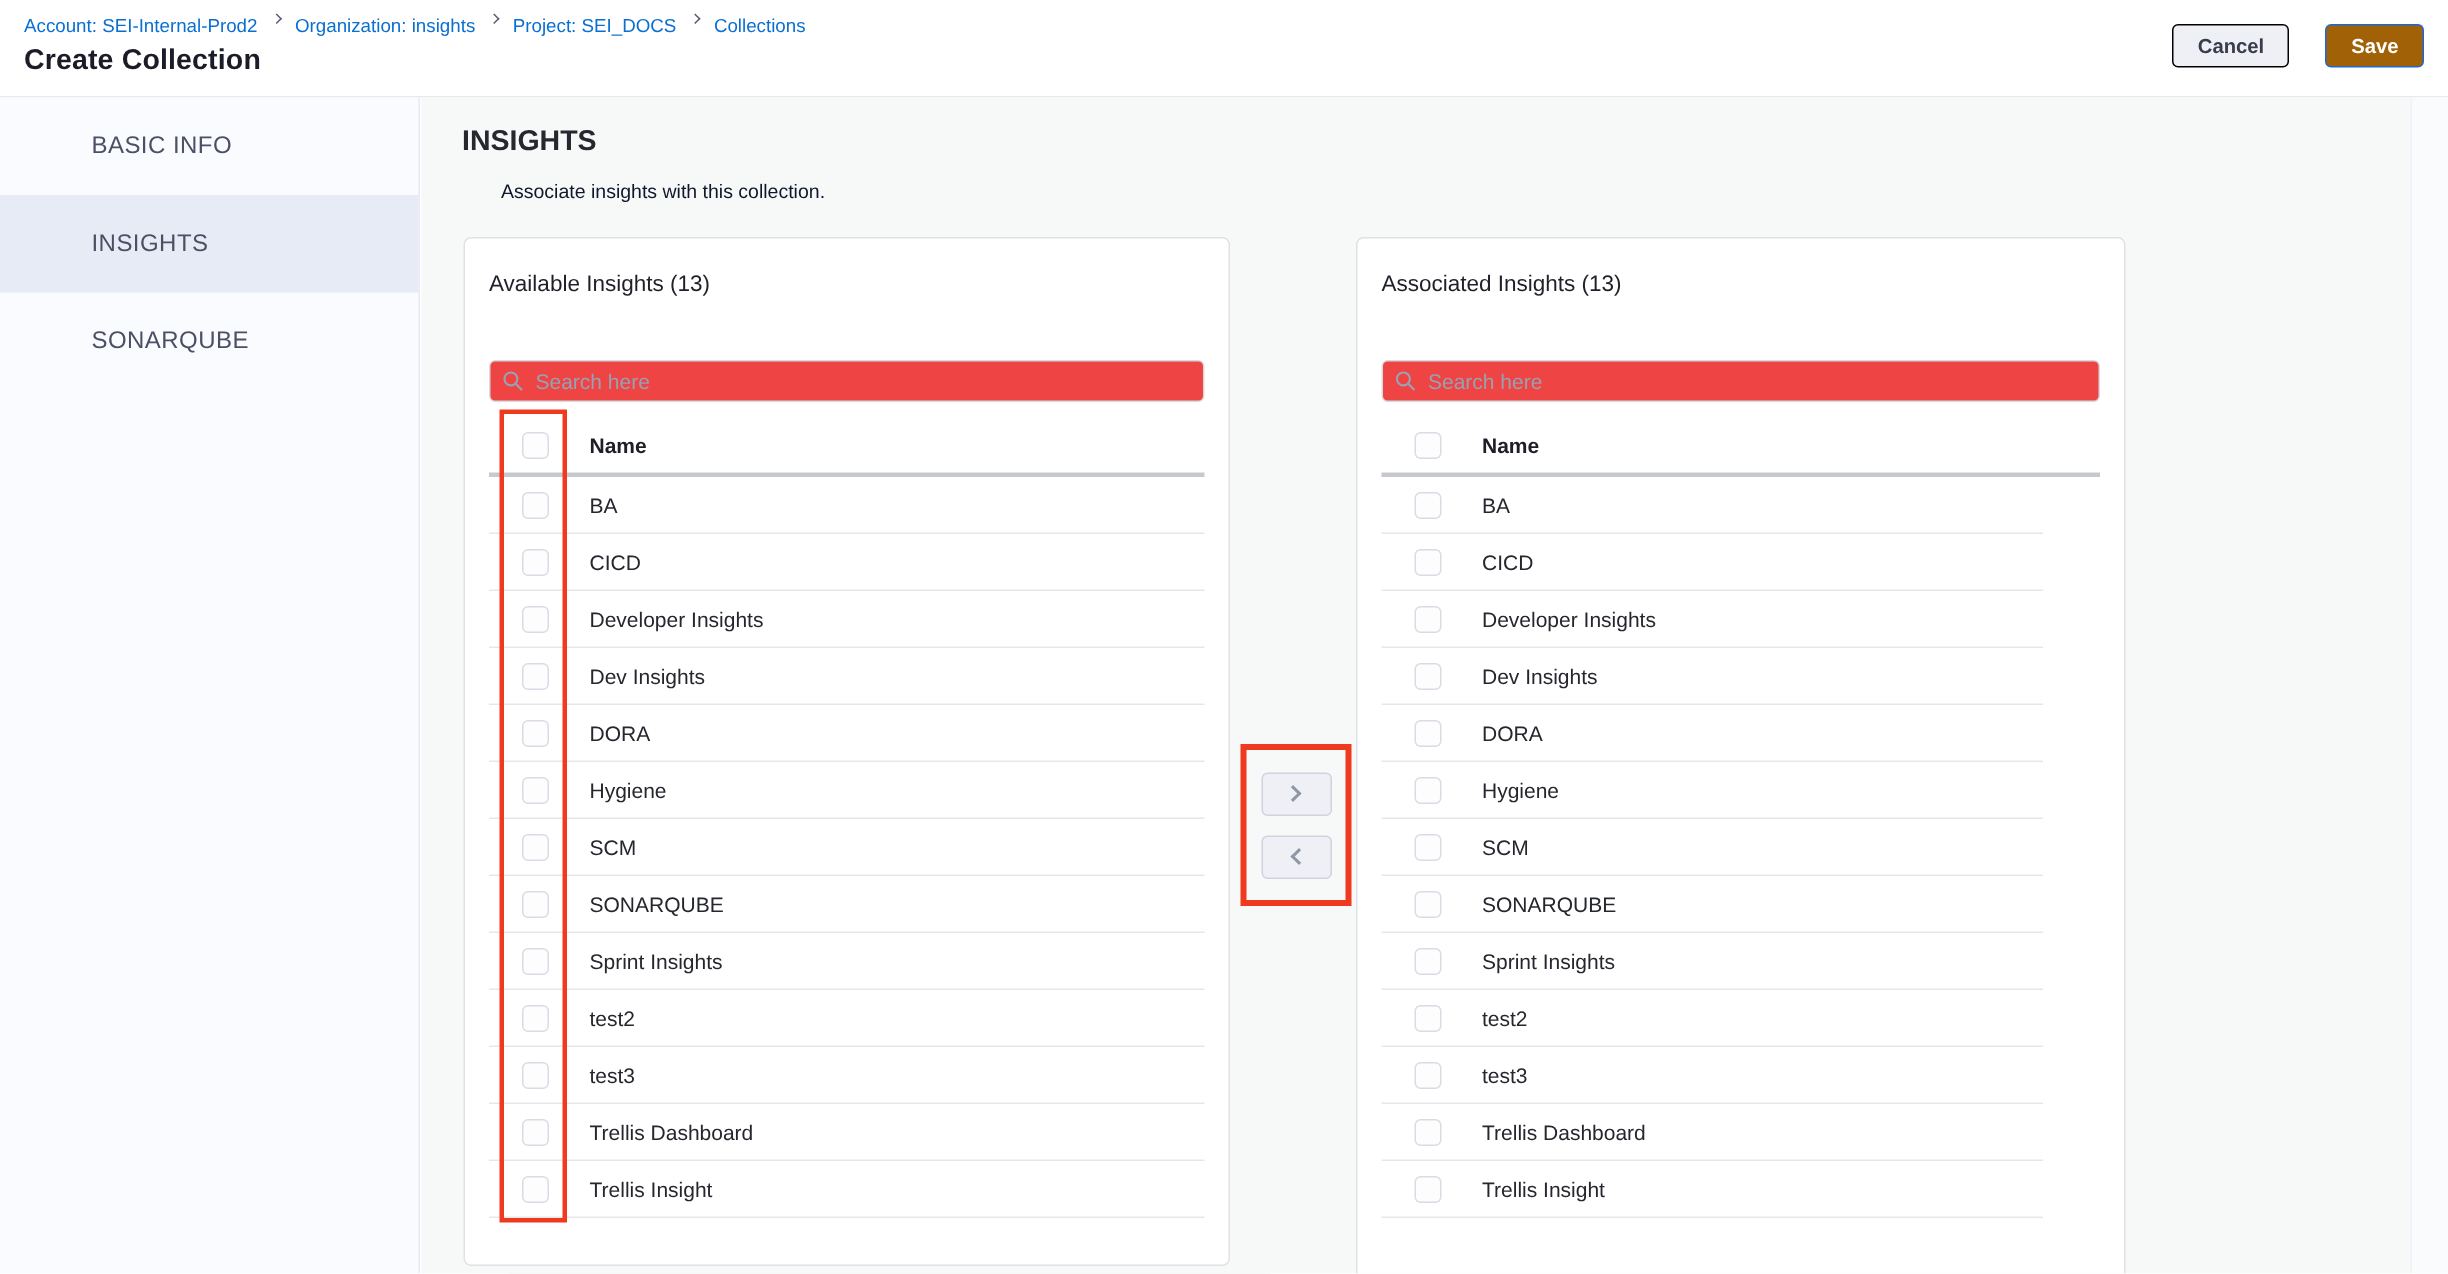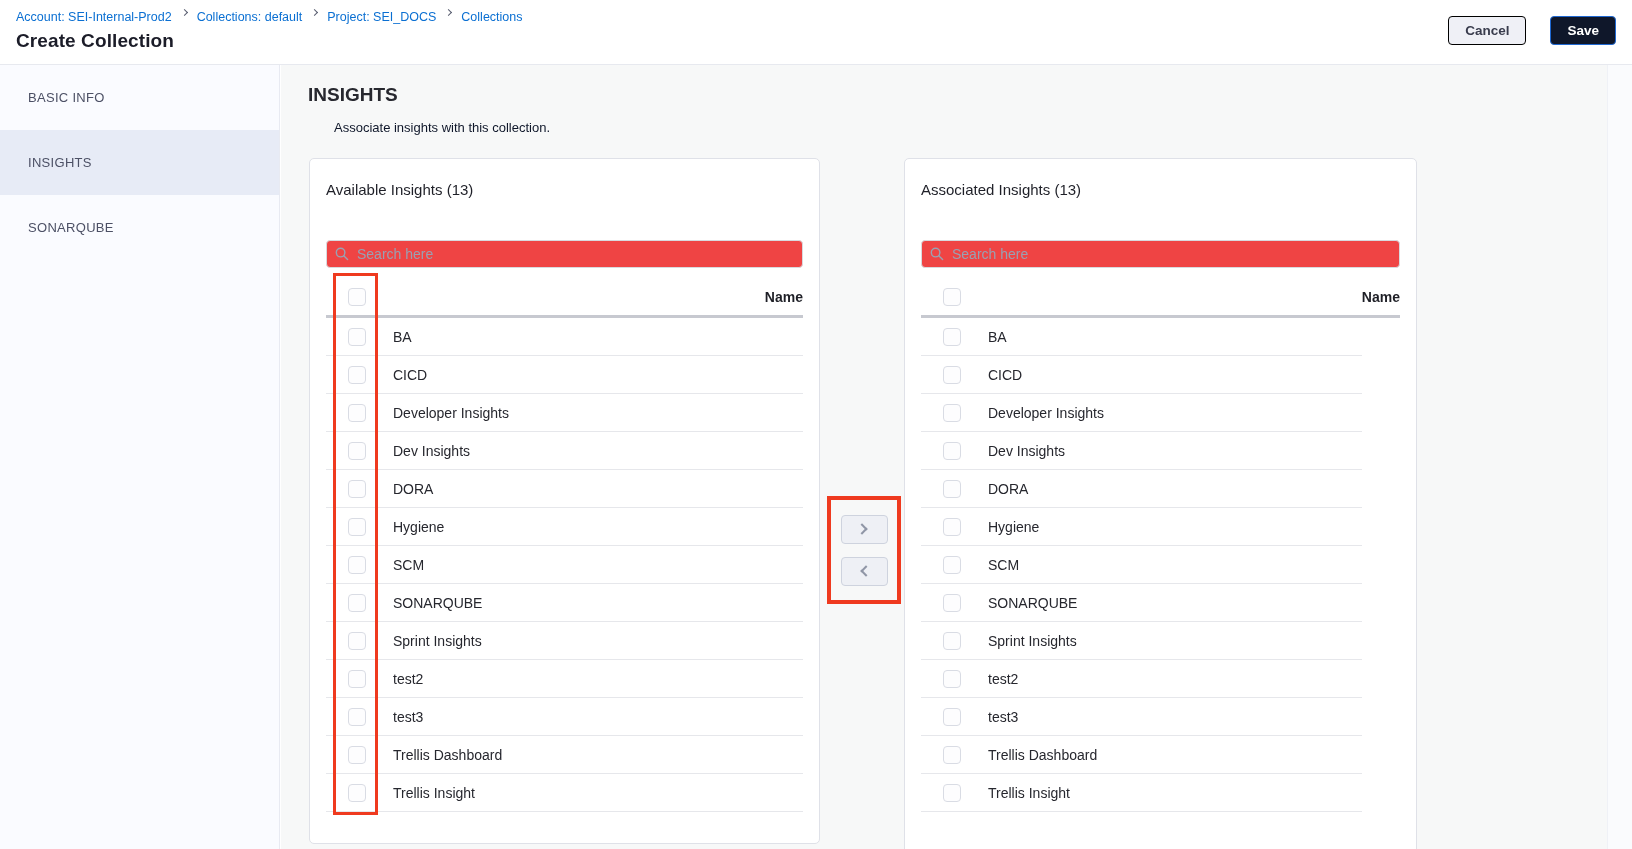--- a/index.html
+++ b/index.html
@@ -18,30 +18,30 @@
   .crumb { display:flex; align-items:flex-start; gap:10px; }
   .crumb a { color:#0a6fd2; text-decoration:none; font-weight:500; cursor:pointer; }
   .sep { display:inline-block; width:5px; height:5px; border-top:1.6px solid #565b6e;
          border-right:1.6px solid #565b6e; transform:rotate(45deg); }
   .crumb:last-child .sep { display:none; }
   .page-title { margin-top:6px; font-size:19px; font-weight:700; color:#1b1c28; letter-spacing:0.1px; }
   .header-actions { position:absolute; top:16px; right:16px; display:flex; gap:24px; }
   .btn { height:29px; border-radius:4px; font-size:13.5px; font-weight:600; cursor:pointer;
          display:inline-flex; align-items:center; padding:0 16px; font-family:inherit; }
   .btn-cancel { background:#eff0f6; color:#393c4d; border:1px solid #000000; }
-  .btn-save { background:#0f172a; color:#ffffff; border:1px solid #1f68d2; }
+  .btn-save { background:#a16207; color:#ffffff; border:1px solid #1f68d2; }
 
   
   .sidebar {
     position:absolute; top:65px; left:0; width:280px; bottom:0;
     background:#fafbff; border-right:1px solid #e8eaf2;
   }
   .side-item {
-    height:65px; display:flex; align-items:center; padding-left:28px;
-    font-size:13px; color:#4c5065; letter-spacing:0.3px; cursor:pointer;text-align:center;
+    height:65px; display:flex; align-items:center; padding-left:61px;
+    font-size:16px; color:#4c5065; letter-spacing:0.3px; cursor:pointer;text-align:center;
   }
   .side-item.active { background:#e7ebf6; }
 
   
   .content { position:absolute; top:65px; left:281px; right:0; bottom:0; background:#f7f8f8; }
   .scroll-gutter { position:absolute; top:65px; right:0; bottom:0; width:25px;
                    background:#fafbfd; border-left:1px solid #eff1f6; }
   .main-heading { position:absolute; left:308px; top:84px; font-size:19px; font-weight:700; color:#27282f; }
   .main-sub { position:absolute; left:308px; top:120px; font-size:13px; color:#0f172a;margin-left:26px; }
 
@@ -55,21 +55,21 @@
   .search-wrap { position:absolute; left:16px; right:16px; top:81px; height:28px; }
   .search-wrap input {
     width:100%; height:28px; border:1px solid #d8dade; border-radius:4px; background:#ef4444;
     padding:0 8px 0 30px; font-size:14px; color:#2a2b33; font-family:inherit; outline:none;
   }
   .search-wrap input::placeholder { color:#99a0b2; }
   .mag { position:absolute; left:9px; top:7px; pointer-events:none; }
 
   .table { position:absolute; left:16px; right:16px; top:120px; }
   .trow { display:flex; align-items:center; height:38px; border-bottom:1px solid #e6e7eb; }
-  .trow.head { height:39px; border-bottom:3px solid #c7c9d0;justify-content:space-between; }
+  .trow.head { height:39px; border-bottom:3px solid #c7c9d0; }
   .cb {
     width:18px; height:18px; margin-left:22px; flex:0 0 auto;
     border:1.5px solid #d9dce4; border-radius:4px; background:#fdfdfe; cursor:pointer;
   }
   .tlabel { margin-left:27px; font-size:14px; color:#26272e; }
   .trow.head .tlabel { font-weight:700; color:#1e1f26; }
   .panel.associated .rows .trow { margin-right:38px; }
 
   
   .annot { position:absolute; border:4px solid #ef3a1f; background:transparent; pointer-events:none; }
@@ -91,21 +91,21 @@
 
   <div class="header">
     <div class="breadcrumb">
 
         <span class="crumb">
           <a>Account: SEI-Internal-Prod2</a>
           <span class="sep"></span>
         </span>
 
         <span class="crumb">
-          <a>Collections: default</a>
+          <a>Organization: insights</a>
           <span class="sep"></span>
         </span>
 
         <span class="crumb">
           <a>Project: SEI_DOCS</a>
           <span class="sep"></span>
         </span>
 
         <span class="crumb">
           <a>Collections</a>

